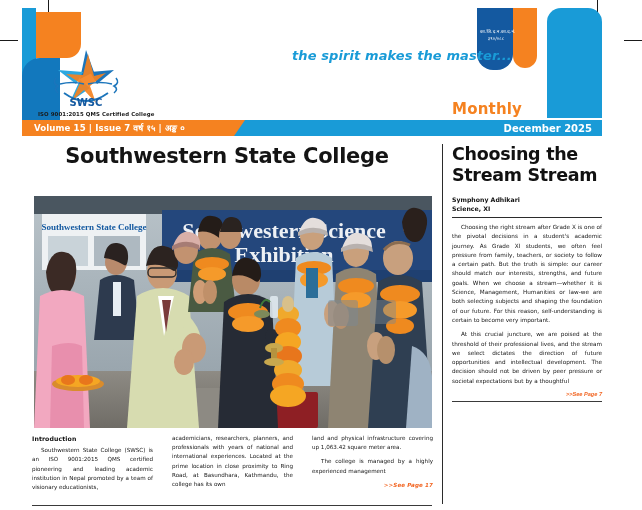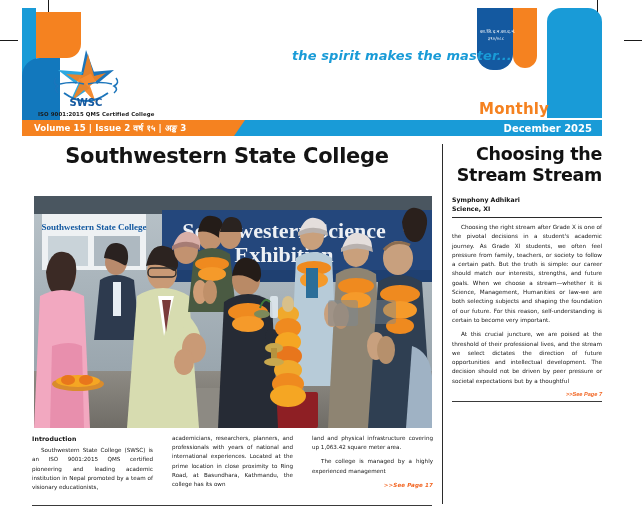--- a/index.html
+++ b/index.html
@@ -59,21 +59,21 @@
   }
   .mh-tagline{
     position:absolute;left:292px;top:48px;
     font-family:"DejaVu Sans", sans-serif;
     font-style:italic;font-weight:700;font-size:13px;color:#199bd7;
     letter-spacing:.1px;white-space:nowrap;
   }
   .mh-monthly{
     position:absolute;left:452px;top:100px;
     font-family:"DejaVu Sans", sans-serif;
-    font-weight:700;font-size:15px;color:#f58220;letter-spacing:.2px;margin-left:27px;
+    font-weight:700;font-size:15px;color:#f58220;letter-spacing:.2px;
   }
   .mh-iso{
     position:absolute;left:38px;top:111px;
     font-family:"DejaVu Sans", sans-serif;
     font-weight:700;font-size:5.4px;color:#1a1a1a;letter-spacing:.1px;white-space:nowrap;
   }
 
   
   .volbar{position:absolute;left:22px;top:120px;width:580px;height:16px;}
   .volbar-blue{
@@ -139,21 +139,21 @@
   .seepage{
     text-align:right;font-style:italic;font-weight:700;font-size:5.6px;color:#f26522;
     margin-top:3px;letter-spacing:.1px;
   }
   .rule{height:1px;background:#3a3a3a;margin-top:3px;}
 
   
   .r-head{
     font-family:"DejaVu Sans", sans-serif;
     font-weight:700;font-size:17.5px;line-height:21px;color:#111;
-    text-align:right;margin-top:2px;letter-spacing:-.3px;
+    text-align:left;margin-top:2px;letter-spacing:-.3px;
   }
   .r-byline{
     font-family:"DejaVu Sans", sans-serif;
     font-weight:700;font-size:6.2px;line-height:8.5px;color:#111;margin-top:10px;
   }
   .r-rule{height:1px;background:#2b2b2b;margin-top:4px;margin-bottom:5px;}
   .r-body{
     font-family:"DejaVu Sans", sans-serif;
     font-size:5.7px;line-height:9.3px;color:#151515;text-align:justify;
     -webkit-hyphens:auto;hyphens:auto;
@@ -206,21 +206,21 @@
     </div>
 
     <div class="mh-tagline">the spirit makes the master...</div>
     <div class="mh-monthly">Monthly</div>
     <div class="mh-iso">ISO 9001:2015 QMS Certified College</div>
   </div>
 
   <div class="volbar">
     <div class="volbar-blue"></div>
     <div class="volbar-orange"></div>
-    <div class="volbar-text">Volume 15 | Issue 2   वर्ष १५ | अङ्क 3</div>
+    <div class="volbar-text">Volume 15 | Issue 7   वर्ष १५ | अङ्क ०</div>
     <div class="volbar-date">December 2025</div>
   </div>
 
   <div class="content">
 
     <div class="divider"></div>
 
     <div class="left-zone">
 
       <div class="lead-head">Southwestern State College</div>

